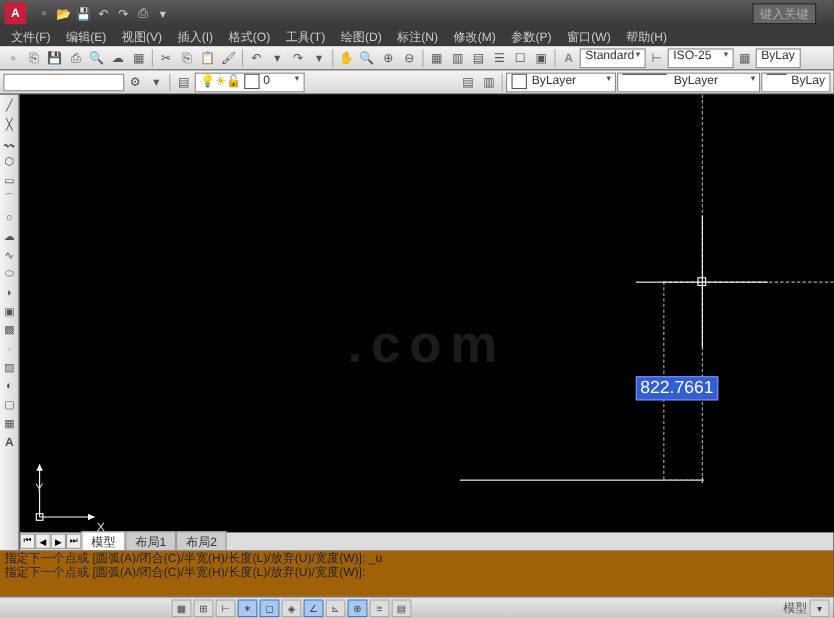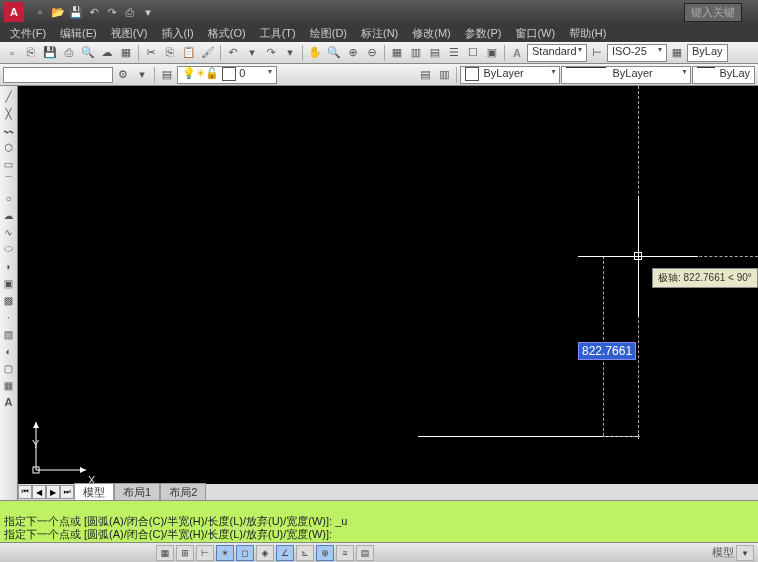--- a/index.html
+++ b/index.html
@@ -25,28 +25,28 @@
 .left-toolbar{position:absolute;left:0;top:0;width:18px;height:100%;background:linear-gradient(90deg,#f4f4f4,#d8d8d8);display:flex;flex-direction:column;gap:1px;padding-top:2px;border-right:1px solid #888}
 .lt-btn{width:16px;height:16px;margin:0 auto;display:flex;align-items:center;justify-content:center;cursor:pointer;color:#555;font-size:10px}
 .canvas{position:absolute;left:18px;top:0;right:0;bottom:0;background:#000;overflow:hidden}
 .ucs-y{position:absolute;left:14px;bottom:50px;color:#ddd;font-size:11px}
 .ucs-x{position:absolute;left:70px;bottom:14px;color:#ddd;font-size:11px}
 .geom-line{position:absolute;background:#fff}
 .geom-dash-v{position:absolute;width:0;border-left:1px dashed #aaa}
 .geom-dash-h{position:absolute;height:0;border-top:1px dashed #aaa}
 .crosshair-h{position:absolute;height:1px;background:#fff;left:560px;width:120px;top:170px}
 .crosshair-v{position:absolute;width:1px;background:#fff;left:620px;top:110px;height:120px}
-.dim-box{position:absolute;background:#3060d0;color:#fff;padding:1px 3px;font-size:12px;border:1px solid #88f}
+.dim-box{position:absolute;background:#3060d0;color:#fff;padding:1px 3px;font-size:16px;border:1px solid #88f}
 .tooltip-box{position:absolute;background:#e8e8c8;border:1px solid #888;padding:2px 5px;font-size:10px;color:#333}
 .watermark{position:absolute;left:50%;top:55%;transform:translate(-50%,-50%);color:rgba(80,80,80,.35);font-size:48px;font-weight:bold;letter-spacing:8px;pointer-events:none}
 .tabs{position:absolute;left:0;bottom:0;height:16px;background:#ddd;display:flex;align-items:center;width:100%;font-size:10px}
 .tab-nav{width:14px;height:14px;background:#eee;border:1px solid #999;display:flex;align-items:center;justify-content:center;cursor:pointer;font-size:8px}
 .tab{padding:1px 8px;background:#fff;border:1px solid #999;cursor:pointer;color:#333}
 .tab.inactive{background:#ccc}
-.cmdarea{height:42px;background:#bef264;border-top:1px solid #888;font-family:SimSun,monospace;font-size:11px;color:#222;padding:14px 4px;line-height:13px}
+.cmdarea{height:42px;background:#a16207;border-top:1px solid #888;font-family:SimSun,monospace;font-size:11px;color:#222;padding:1px 4px;line-height:13px}
 .cmdline{white-space:nowrap}
 .statusbar{height:20px;background:linear-gradient(#e8e8e8,#c8c8c8);border-top:1px solid #888;display:flex;align-items:center;padding:0 4px;gap:2px}
 .sb-coords{color:#777;font-size:10px;min-width:150px}
 .sb-btn{width:18px;height:16px;border:1px solid #aaa;background:#ddd;display:flex;align-items:center;justify-content:center;cursor:pointer;font-size:9px;color:#444}
 .sb-btn.active{background:#a8c8f0;border-color:#5080c0}
 .sb-right{margin-left:auto;display:flex;gap:2px;align-items:center;color:#555;font-size:10px}
 svg{display:block}
 </style>
 </head>
 <body>
@@ -209,22 +209,22 @@
     <div class="geom-dash-v" style="left:620px;top:0px;height:352px"></div>
     <div class="geom-dash-h" style="left:585px;top:170px;width:160px"></div>
     <div class="geom-dash-h" style="left:585px;top:350px;width:37px"></div>
 
     <div class="crosshair-h"></div>
     <div class="crosshair-v"></div>
     <div style="position:absolute;left:616px;top:166px;width:8px;height:8px;border:1px solid #fff"></div>
 
     <div class="dim-box" style="left:560px;top:256px">822.7661</div>
 
-    <div class="tooltip-box" style="left:634px;top:182px">极轴: 822.7661 &lt; 90°</div>
-
+
+    <div class="watermark">.com</div>
 
     <div class="tabs">
       <div class="tab-nav">⏮</div>
       <div class="tab-nav">◀</div>
       <div class="tab-nav">▶</div>
       <div class="tab-nav">⏭</div>
       <div class="tab">模型</div>
       <div class="tab inactive">布局1</div>
       <div class="tab inactive">布局2</div>
     </div>

